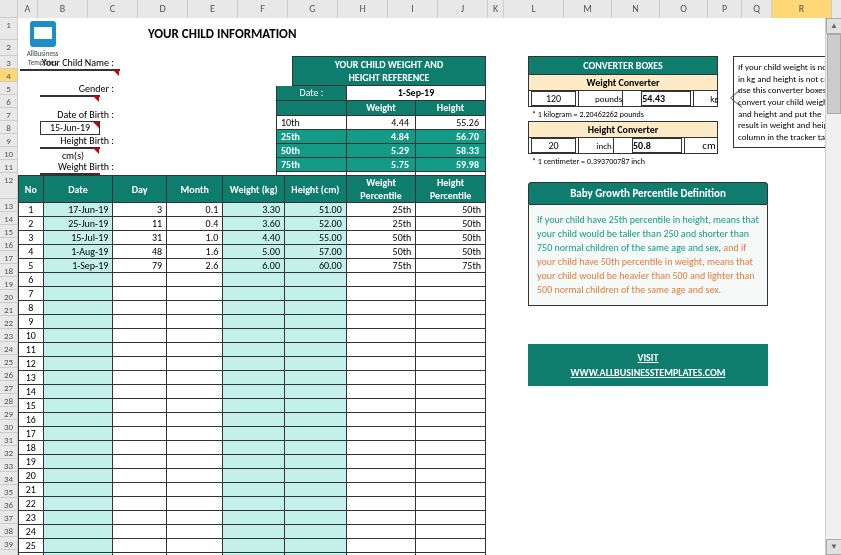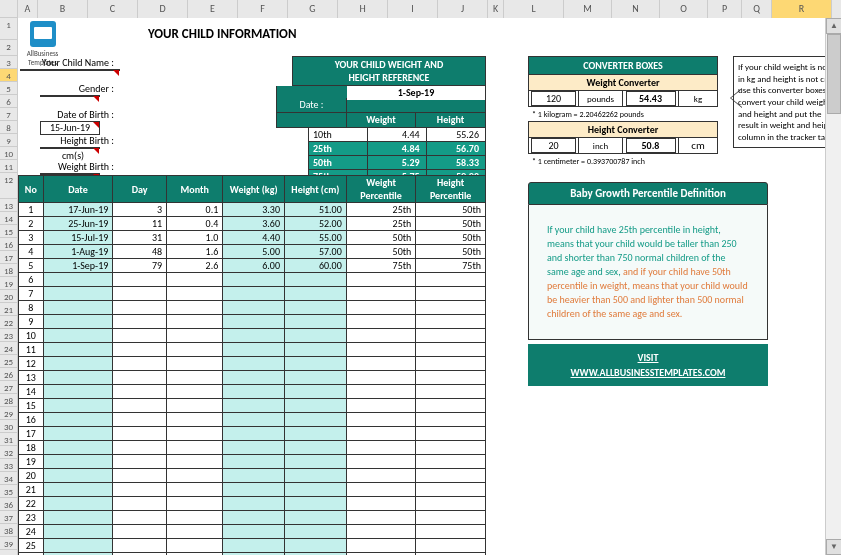--- a/index.html
+++ b/index.html
@@ -24,54 +24,54 @@
 .form-inp { border: 1px solid #333; height: 14px; background: #fff; padding: 0 4px; font-size: 10px; line-height: 12px; position: relative; }
 .form-inp.w60 { width: 60px; text-align: center; }
 .form-inp.w100 { width: 100px; }
 .red-mark::after { content: ""; position: absolute; top: 0; right: 0; border: 3px solid transparent; border-top-color: #c00; border-right-color: #c00; }
 .form-unit { margin-left: 6px; font-size: 10px; }
 .ref-box { position: absolute; top: 38px; left: 258px; width: 210px; }
 .ref-hdr { background: #0e7d6d; color: #fff; text-align: center; font-weight: bold; font-size: 10px; padding: 1px 0; border: 1px solid #333; margin-left: 16px; }
 .ref-sub { display: flex; border: 1px solid #333; border-top: none; background: #0e7d6d; color: #fff; }
 .ref-sub > div { height: 14px; line-height: 14px; text-align: center; font-size: 10px; border-right: 1px solid #333; }
 .ref-sub > div:last-child { border-right: none; }
-.ref-date-lbl { width: 70px; margin-top: 12px; }
+.ref-date-lbl { width: 70px; }
 .ref-date-val { width: 138px; background: #fff; color: #000; font-weight: bold; }
 .ref-colhdr { display: flex; background: #0e7d6d; color: #fff; border: 1px solid #333; border-top: none; }
 .ref-colhdr > div { height: 14px; line-height: 14px; text-align: center; font-size: 10px; font-weight: bold; border-right: 1px solid #333; }
 .ref-colhdr > div:last-child { border-right: none; }
-.ref-row { display: flex; border: 1px solid #333; border-top: none; margin-left: 32px; }
+.ref-row { display: flex; border: 1px solid #333; border-top: none; }
 .ref-row > div { height: 13px; line-height: 13px; text-align: right; padding-right: 6px; font-size: 10px; border-right: 1px solid #333; }
 .ref-row > div:first-child { text-align: left; padding-left: 4px; padding-right: 0; }
 .ref-row > div:last-child { border-right: none; }
 .ref-row.hl { background: #149b87; color: #fff; font-weight: bold; }
 .w70 { width: 70px; } .w69 { width: 69px; }
 .conv { position: absolute; top: 38px; left: 510px; width: 190px; }
 .conv-title { background: #0e7d6d; color: #fff; text-align: center; font-weight: bold; font-size: 10px; padding: 2px 0; border: 1px solid #333; }
 .conv-sub { background: #fdebc7; text-align: center; font-weight: bold; font-size: 10px; padding: 1px 0; border: 1px solid #333; border-top: none; }
-.conv-row { display: flex; border: 1px solid #333; border-top: none; height: 16px; align-items: center; }
+.conv-row { display: flex; border: 1px solid #333; border-top: none; height: 16px; align-items: center; gap: 16px; }
 .conv-cell { border-right: 1px solid #333; height: 100%; display: flex; align-items: center; justify-content: center; }
 .conv-in { width: 45px; border: 1px solid #333; margin: 0 2px; text-align: center; }
-.conv-out { width: 50px; border: 1px solid #333; margin: 0 2px; text-align: center; font-weight: bold; }
+.conv-out { width: 50px; border: 1px solid #333; margin: 0 2px; text-align: left; font-weight: bold; }
 .conv-note { font-size: 8px; padding: 2px 4px; }
 .info-box { position: absolute; top: 38px; left: 715px; width: 110px; border: 1px solid #333; padding: 4px; font-size: 9px; line-height: 1.3; }
 .arrow { position: absolute; top: 70px; left: 702px; width: 14px; height: 20px; }
 .arrow::before { content: ""; position: absolute; top: 0; left: 0; border: 10px solid transparent; border-right: 12px solid #333; }
 .arrow::after { content: ""; position: absolute; top: 1px; left: 2px; border: 9px solid transparent; border-right: 11px solid #fff; }
 .main-table { position: absolute; top: 157px; left: 0; width: 468px; border-collapse: collapse; }
 .main-table th { background: #0e7d6d; color: #fff; font-size: 10px; font-weight: bold; height: 26px; border: 1px solid #333; padding: 0 2px; }
 .main-table td { height: 13px; font-size: 10px; border: 1px solid #333; text-align: right; padding: 0 4px; }
 .main-table td.no { text-align: center; padding: 0; }
 .main-table td.date { text-align: right; background: #c4f0ec; }
 .main-table td.wt { background: #c4f0ec; }
 .main-table td.ht { background: #c4f0ec; }
 .main-table tr.empty td.date, .main-table tr.empty td.wt, .main-table tr.empty td.ht { background: #c4f0ec; }
 .def-box { position: absolute; top: 164px; left: 510px; width: 240px; }
 .def-title { background: #0e7d6d; color: #fff; text-align: center; font-weight: bold; font-size: 11px; padding: 4px 0; border: 1px solid #333; border-radius: 3px 3px 0 0; }
-.def-body { border: 1px solid #333; border-top: none; padding: 18px; font-size: 10px; line-height: 1.4; background: #f5faf9; }
+.def-body { border: 1px solid #333; border-top: none; padding: 8px; font-size: 10px; line-height: 1.4; background: #f5faf9; }
 .def-g { color: #149b87; }
 .def-o { color: #e07b3c; }
 .visit { position: absolute; top: 326px; left: 510px; width: 240px; background: #0e7d6d; color: #fff; text-align: center; font-size: 10px; padding: 6px; line-height: 1.5; text-decoration: underline; font-weight: bold; }
 .scrollbar-v { position: absolute; top: 18px; right: 0; width: 16px; bottom: 0; background: #f0f0f0; border-left: 1px solid #ccc; }
 .sb-btn { width: 16px; height: 16px; background: #e0e0e0; border: 1px solid #aaa; text-align: center; line-height: 12px; font-size: 8px; color: #666; }
 .sb-thumb { position: absolute; top: 16px; width: 14px; left: 1px; height: 80px; background: #ccc; border: 1px solid #aaa; }
 </style>
 </head>
 <body>
 

